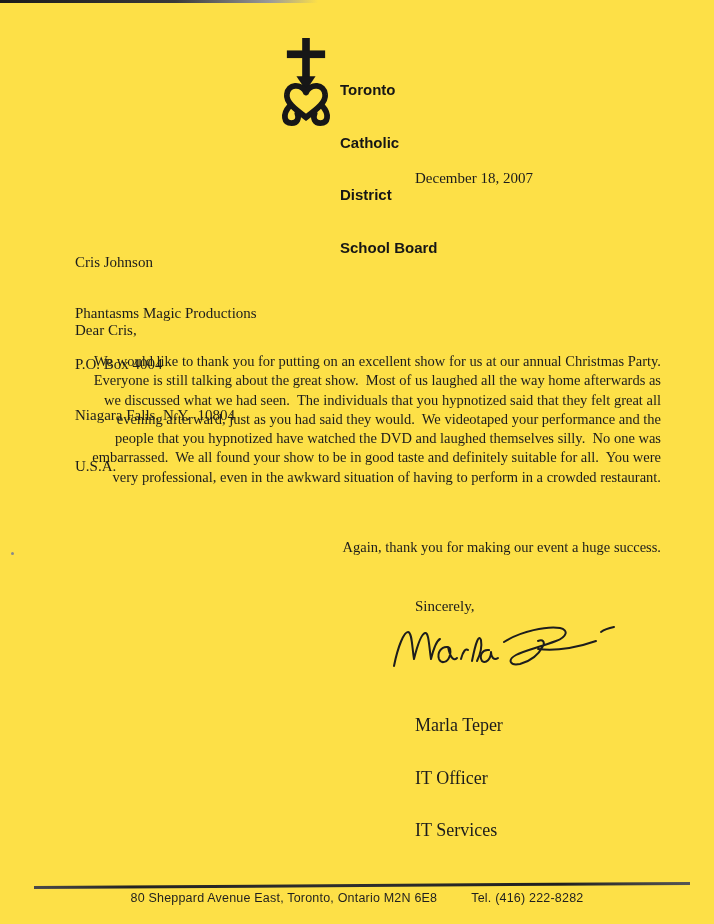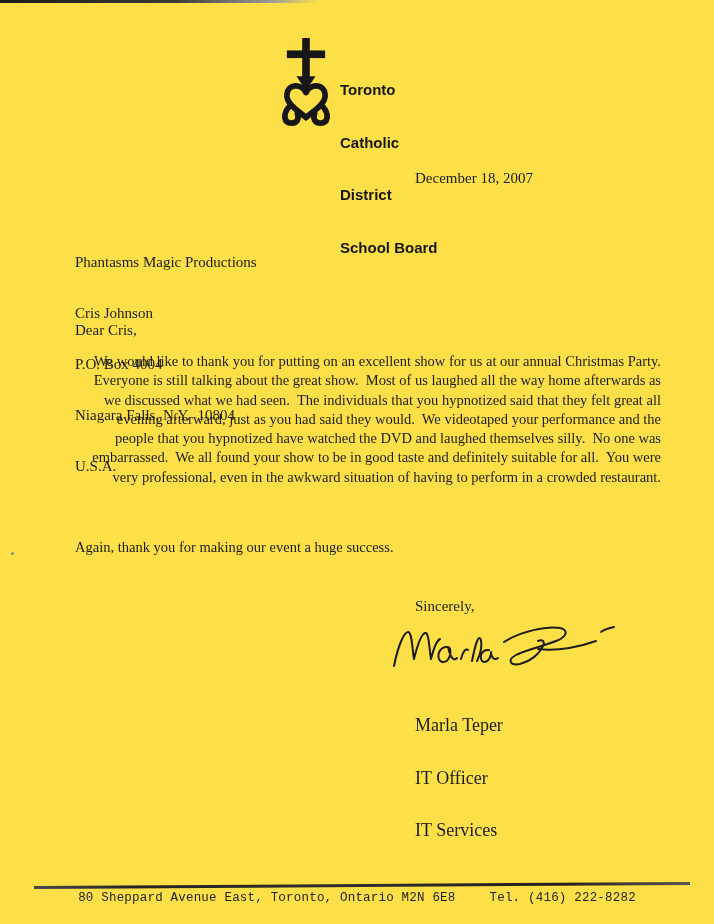--- a/index.html
+++ b/index.html
@@ -30,34 +30,34 @@
     font-weight:700;font-size:15px;line-height:17.5px;
     color:#161616;letter-spacing:0px;white-space:pre;
   }
   
   .date{position:absolute;left:415px;top:170px;font-size:15px;white-space:pre;}
   .recipient{position:absolute;left:75px;top:220px;font-size:15px;line-height:17px;white-space:pre;}
   .salutation{position:absolute;left:75px;top:322px;font-size:15px;white-space:pre;}
   .para{position:absolute;left:75px;width:586px;font-size:14.5px;line-height:19.3px;white-space:pre-wrap;margin:0;}
   .para1{top:352px;text-align:right;}
   .para2{top:505px;}
-  .para3{top:538px;}
+  .para3{top:538px;text-align:right;}
   .valediction{position:absolute;left:415px;top:598px;font-size:15px;white-space:pre;}
   .signature{position:absolute;left:388px;top:616px;width:252px;height:62px;}
   .signer{position:absolute;left:415px;top:682px;font-size:18px;line-height:17.5px;white-space:pre;}
   
   .footer-rule{
     position:absolute;left:34px;top:884px;width:656px;height:3px;
     background:linear-gradient(to right,#4a4a4a 0%,#232323 15%,#2e2e2e 50%,#1f1f1f 80%,#555 100%);
     transform:rotate(-0.35deg);
   }
   .footer-text{
     position:absolute;left:0;top:891px;width:714px;
     display:flex;justify-content:center;gap:34px;
-    font-family:Liberation Mono, monospace;
+    font-family:Liberation Sans, sans-serif;
     font-size:12.5px;color:#1f1f1f;letter-spacing:0.2px;
     white-space:pre;
   }
   .ink{fill:#171717;}
   .ink-stroke{fill:none;stroke:#171717;stroke-linecap:round;}
   .sig-stroke{fill:none;stroke:#1d1d1d;stroke-width:2;stroke-linecap:round;stroke-linejoin:round;}
 </style>
 </head>
 <body>
 
@@ -79,22 +79,22 @@
       <div>Toronto</div>
       <div>Catholic</div>
       <div>District</div>
       <div>School Board</div>
     </div>
   </div>
 
   <div class="date">December 18, 2007</div>
 
   <div class="recipient">
+    <div>Cris Johnson</div>
     <div>Phantasms Magic Productions</div>
-    <div>Cris Johnson</div>
     <div>P.O. Box 4004</div>
     <div>Niagara Falls, N.Y.  10804</div>
     <div>U.S.A.</div>
   </div>
 
   <div class="salutation">Dear Cris,</div>
 
   <p class="para para1">We would like to thank you for putting on an excellent show for us at our annual Christmas Party.  Everyone is still talking about the great show.  Most of us laughed all the way home afterwards as we discussed what we had seen.  The individuals that you hypnotized said that they felt great all evening afterward, just as you had said they would.  We videotaped your performance and the people that you hypnotized have watched the DVD and laughed themselves silly.  No one was embarrassed.  We all found your show to be in good taste and definitely suitable for all.  You were very professional, even in the awkward situation of having to perform in a crowded restaurant.</p>
   <p class="para para3">Again, thank you for making our event a huge success.</p>
 

